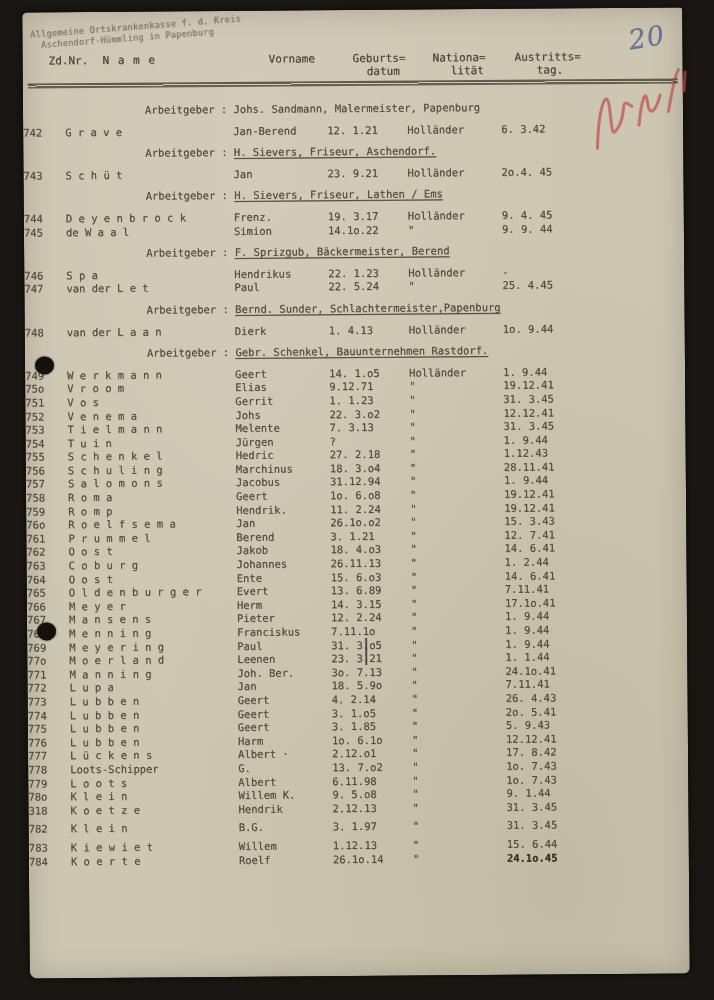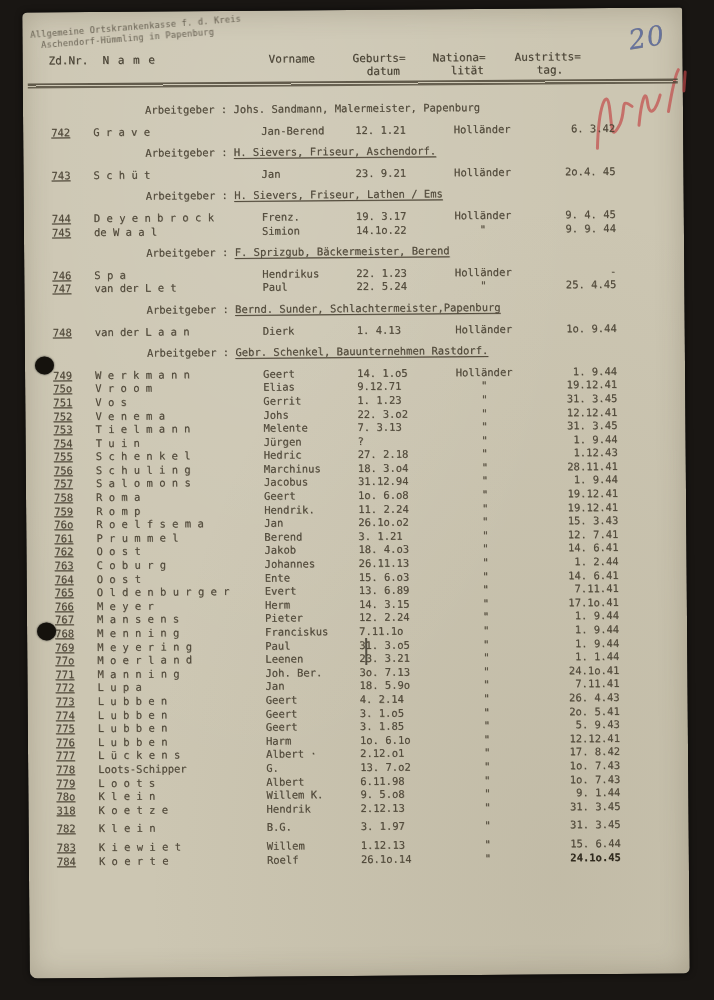--- a/index.html
+++ b/index.html
@@ -35,26 +35,26 @@
   .h-aus1{left:492px;top:2px;} .h-aus2{left:514px;top:15px;}
   .rule{position:absolute;left:5px;top:71px;width:650px;height:5px;opacity:.85;
         background:linear-gradient(rgba(72,65,50,.95) 0 2px,transparent 2px 3px,rgba(72,65,50,.9) 3px 5px);}
   
   .groups{position:absolute;left:0;top:84px;width:100%;font-size:10.5px;line-height:13.6px;}
   .emp{padding-left:122px;margin-top:8px;margin-bottom:8px;white-space:nowrap;}
   .emp-name.ul{text-decoration:underline;text-underline-offset:2px;text-decoration-thickness:1px;}
   .row{display:flex;position:relative;white-space:pre;}
   .row.gap{margin-top:5px;}
   .c{display:inline-block;overflow:visible;}
-  .c-nr{width:42px;padding-left:28px;box-sizing:content-box;text-decoration:underline;}
+  .c-nr{width:42px;box-sizing:content-box;}
   .c-name{width:168px;}
   .c-vn{width:94px;}
   .c-geb{width:80px;text-align:left;}
-  .c-nat{width:94px;text-align:center;}
-  .c-aus{width:86px;text-align:right;}
+  .c-nat{width:94px;}
+  .c-aus{width:86px;}
   .c-aus.dark{color:rgba(48,42,30,1);font-weight:bold;}
   .pen{position:absolute;left:338px;top:-1px;width:2px;height:27px;background:rgba(55,50,40,.8);}
   
   .hole{position:absolute;width:19px;height:18px;border-radius:50%;background:#15120d;
         box-shadow:0 0 2px rgba(0,0,0,.8);}
   .hole1{left:10px;top:344px;}
   .hole2{left:10px;top:610px;}
 </style>
 </head>
 <body>

